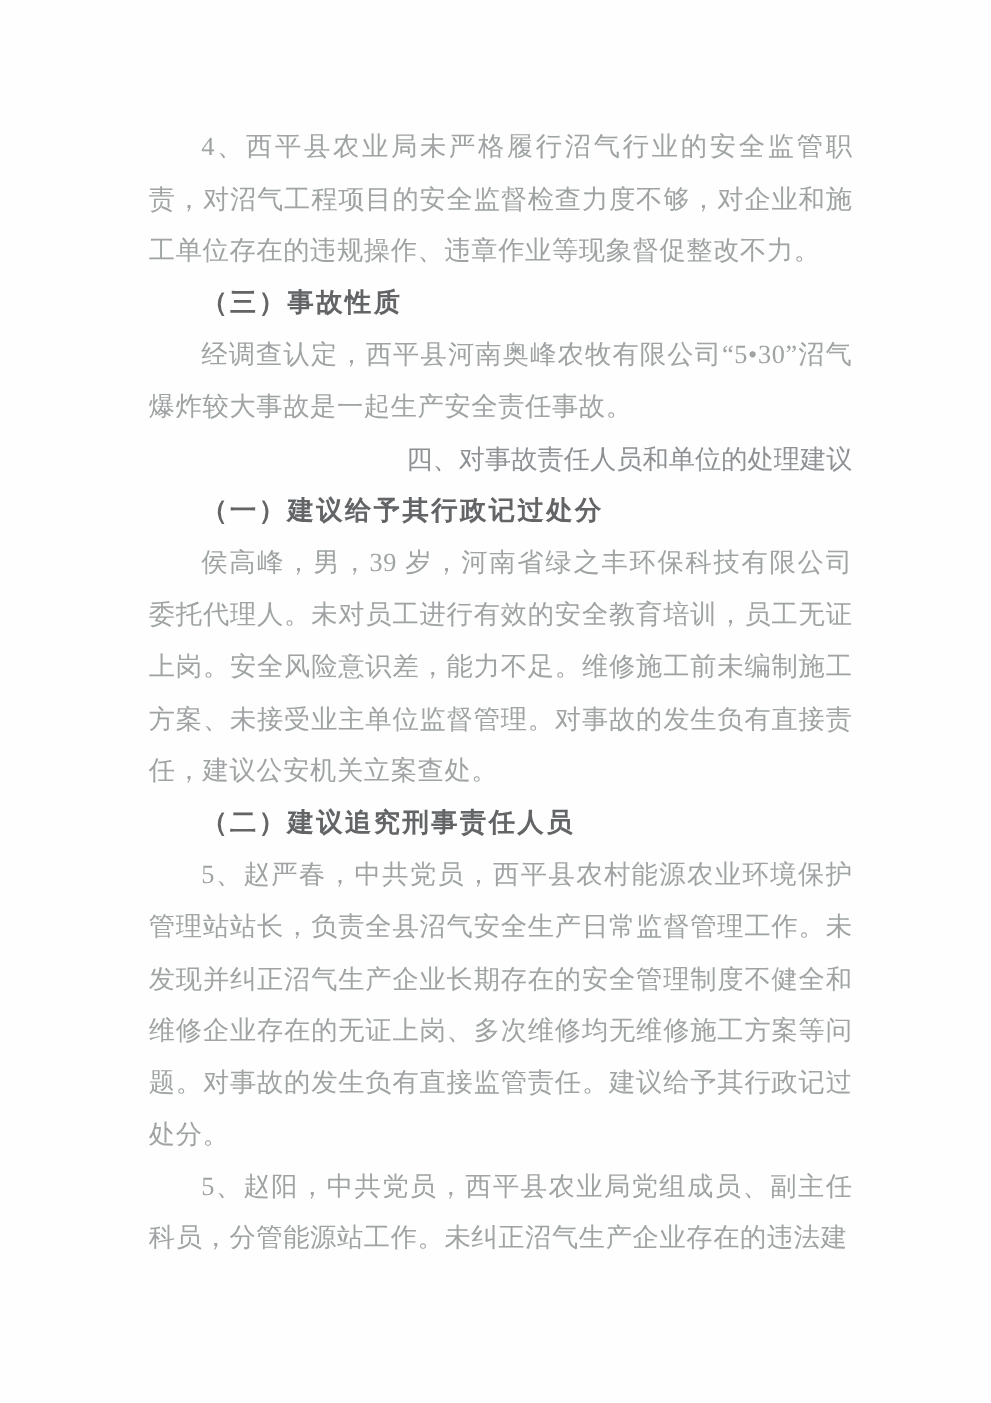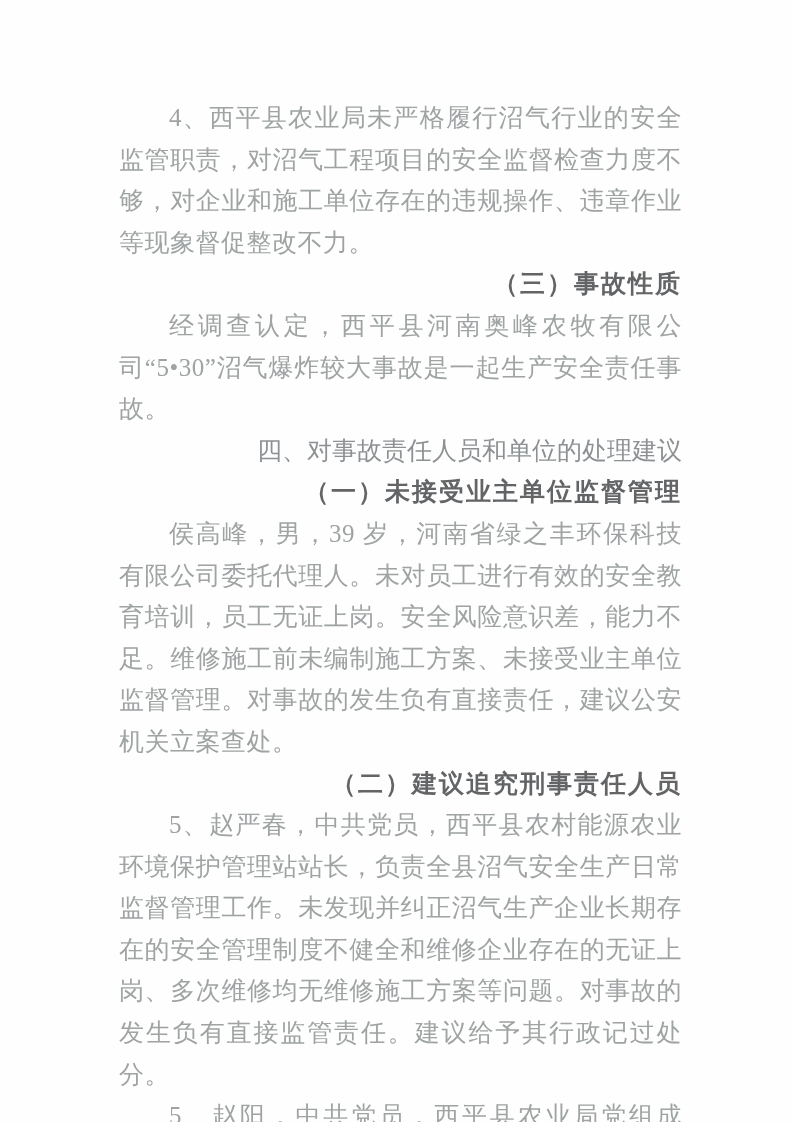--- a/index.html
+++ b/index.html
@@ -17,37 +17,37 @@
   }
   .content {
     position: absolute;
     left: 119px;
     top: 97px;
     width: 563px;
   }
   .para {
     margin: 0;
     padding: 0;
-    font-size: 25px;
+    font-size: 21px;
     line-height: 41.6px;
     text-indent: 2em;
     text-align: justify;
   }
   .body-text {
     color: #9fa3a3;
     font-family: "Liberation Serif", serif;
     font-weight: normal;
     letter-spacing: 0.5px;
   }
   .heading-kai {
     color: #626466;
     font-family: "Liberation Serif", serif;
     font-weight: 700;
     letter-spacing: 2px;
-    text-align: right;
+    text-align: left;
   }
   .heading-hei {
     color: #8d9193;
     font-family: "Liberation Sans", sans-serif;
     font-weight: 500;
     letter-spacing: 0;
     text-align: right;
   }
 </style>
 </head>
@@ -57,21 +57,21 @@
   <div class="content">
 
     <p class="para body-text">4、西平县农业局未严格履行沼气行业的安全监管职责，对沼气工程项目的安全监督检查力度不够，对企业和施工单位存在的违规操作、违章作业等现象督促整改不力。</p>
 
     <p class="para heading-kai">（三）事故性质</p>
 
     <p class="para body-text">经调查认定，西平县河南奥峰农牧有限公司“5•30”沼气爆炸较大事故是一起生产安全责任事故。</p>
 
     <p class="para heading-hei">四、对事故责任人员和单位的处理建议</p>
 
-    <p class="para heading-kai">（一）未接受业主单位监督管理</p>
+    <p class="para heading-kai">（一）建议给予其行政记过处分</p>
 
     <p class="para body-text">侯高峰，男，39 岁，河南省绿之丰环保科技有限公司委托代理人。未对员工进行有效的安全教育培训，员工无证上岗。安全风险意识差，能力不足。维修施工前未编制施工方案、未接受业主单位监督管理。对事故的发生负有直接责任，建议公安机关立案查处。</p>
 
     <p class="para heading-kai">（二）建议追究刑事责任人员</p>
 
     <p class="para body-text">5、赵严春，中共党员，西平县农村能源农业环境保护管理站站长，负责全县沼气安全生产日常监督管理工作。未发现并纠正沼气生产企业长期存在的安全管理制度不健全和维修企业存在的无证上岗、多次维修均无维修施工方案等问题。对事故的发生负有直接监管责任。建议给予其行政记过处分。</p>
 
     <p class="para body-text">5、赵阳，中共党员，西平县农业局党组成员、副主任科员，分管能源站工作。未纠正沼气生产企业存在的违法建</p>
 
   </div>

